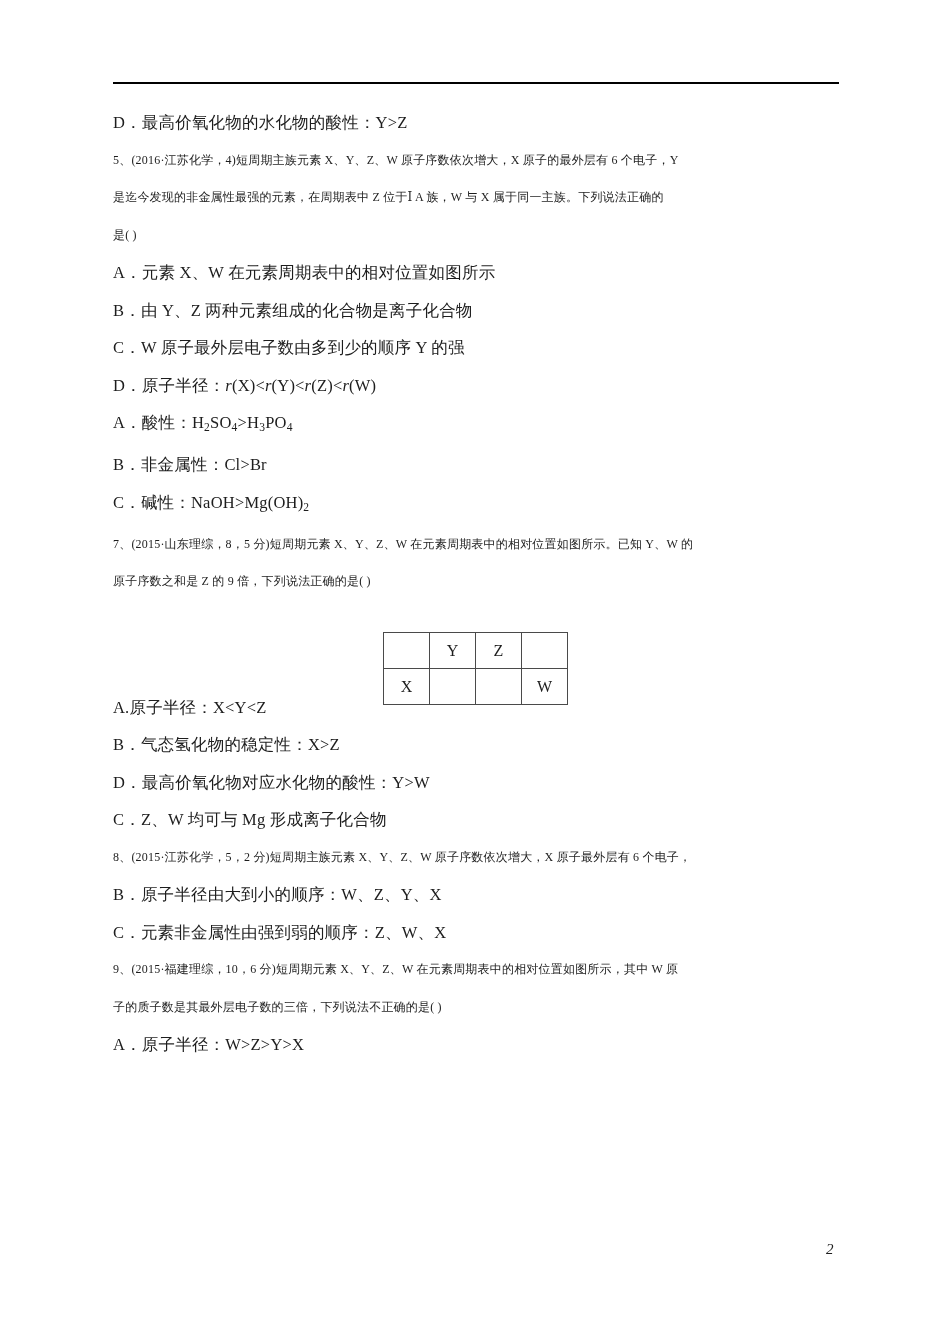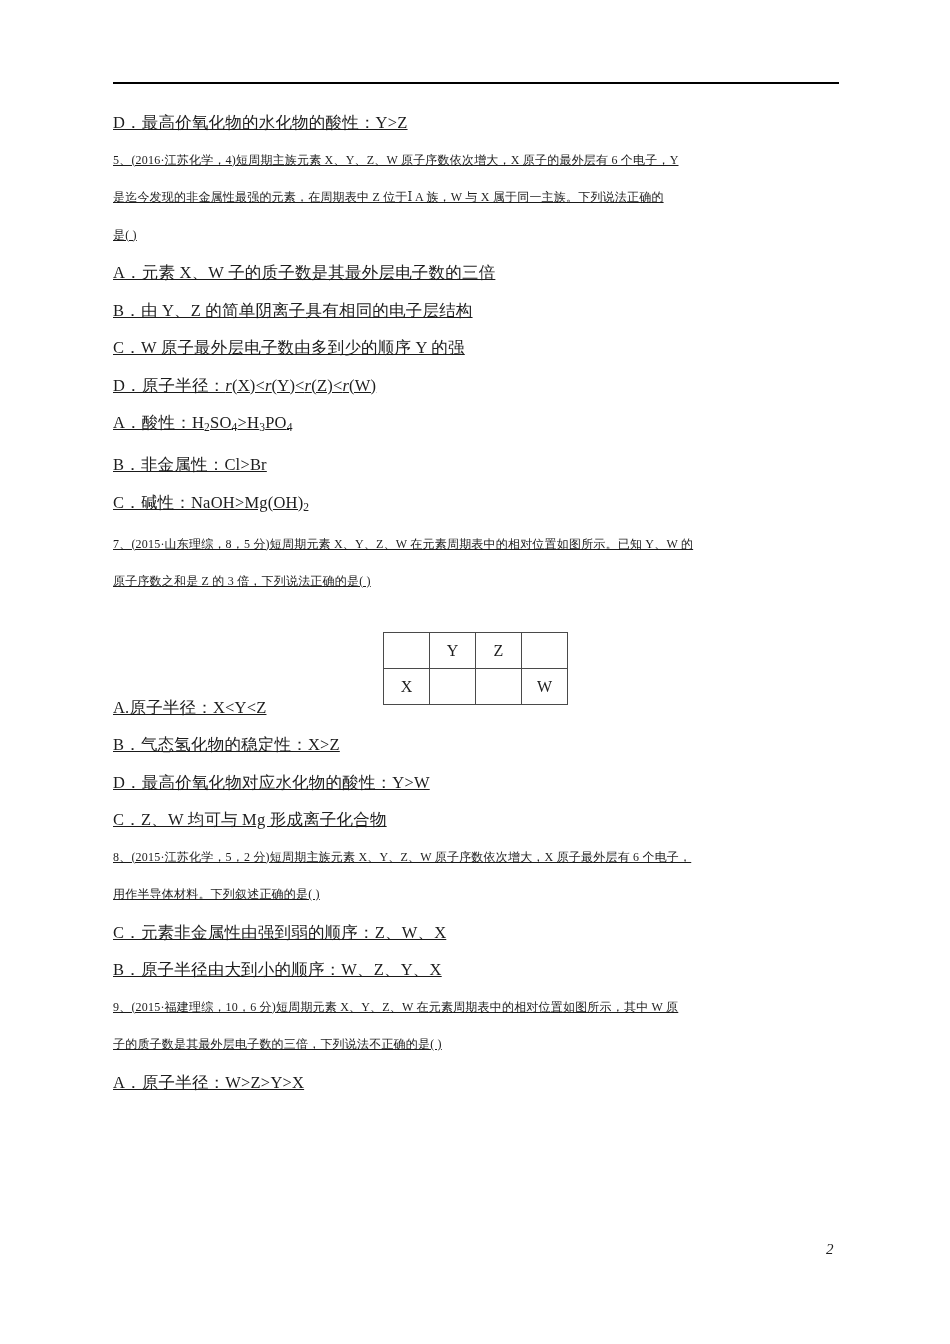--- a/index.html
+++ b/index.html
@@ -24,21 +24,20 @@
     top: 82px;
     width: 726px;
     height: 0;
     border-top: 2px solid #000;
   }
   .content {
     position: absolute;
     left: 113px;
     top: 104px;
     width: 740px;
-    text-decoration: underline;
   }
   .line {
     font-size: 16.5px;
     line-height: 37.5px;
     letter-spacing: 0.2px;
     white-space: nowrap;
     color: #1d1d1d;
   }
   .qline {
     font-size: 12px;
@@ -94,41 +93,40 @@
 
   <div class="header-rule"></div>
 
   <div class="content">
 
     <div class="line opt">D．最高价氧化物的水化物的酸性：Y&gt;Z</div>
 
     <div class="line qline">5、(2016·江苏化学，4)短周期主族元素 X、Y、Z、W 原子序数依次增大，X 原子的最外层有 6 个电子，Y</div>
     <div class="line qline">是迄今发现的非金属性最强的元素，在周期表中 Z 位于Ⅰ A 族，W 与 X 属于同一主族。下列说法正确的</div>
     <div class="line qline">是(    )</div>
-    <div class="line opt">A．元素 X、W 子的质子数是其最外层电子数的三倍</div>
-    <div class="line opt">B．由 Y、Z 的简单阴离子具有相同的电子层结构</div>
+    <div class="line opt">A．元素 X、W 在元素周期表中的相对位置如图所示</div>
+    <div class="line opt">B．由 Y、Z 两种元素组成的化合物是离子化合物</div>
     <div class="line opt">C．W 原子最外层电子数由多到少的顺序 Y 的强</div>
     <div class="line opt">D．原子半径：<span class="ital">r</span>(X)&lt;<span class="ital">r</span>(Y)&lt;<span class="ital">r</span>(Z)&lt;<span class="ital">r</span>(W)</div>
 
     <div class="line opt">A．酸性：H<sub>2</sub>SO<sub>4</sub>&gt;H<sub>3</sub>PO<sub>4</sub></div>
     <div class="line opt">B．非金属性：Cl&gt;Br</div>
     <div class="line opt">C．碱性：NaOH&gt;Mg(OH)<sub>2</sub></div>
 
     <div class="line qline">7、(2015·山东理综，8，5 分)短周期元素 X、Y、Z、W 在元素周期表中的相对位置如图所示。已知 Y、W 的</div>
-    <div class="line qline">原子序数之和是 Z 的 3 倍，下列说法正确的是(    )</div>
+    <div class="line qline">原子序数之和是 Z 的 9 倍，下列说法正确的是(    )</div>
     <div class="spacer-table"></div>
     <div class="line opt">A.原子半径：X&lt;Y&lt;Z</div>
     <div class="line opt">B．气态氢化物的稳定性：X&gt;Z</div>
     <div class="line opt">D．最高价氧化物对应水化物的酸性：Y&gt;W</div>
     <div class="line opt">C．Z、W 均可与 Mg 形成离子化合物</div>
 
     <div class="line qline">8、(2015·江苏化学，5，2 分)短周期主族元素 X、Y、Z、W 原子序数依次增大，X 原子最外层有 6 个电子，</div>
-    <div class="line qline">用作半导体材料。下列叙述正确的是(    )</div>
+    <div class="line opt">B．原子半径由大到小的顺序：W、Z、Y、X</div>
     <div class="line opt">C．元素非金属性由强到弱的顺序：Z、W、X</div>
-    <div class="line opt">B．原子半径由大到小的顺序：W、Z、Y、X</div>
 
     <div class="line qline">9、(2015·福建理综，10，6 分)短周期元素 X、Y、Z、W 在元素周期表中的相对位置如图所示，其中 W 原</div>
     <div class="line qline">子的质子数是其最外层电子数的三倍，下列说法不正确的是(    )</div>
     <div class="line opt">A．原子半径：W&gt;Z&gt;Y&gt;X</div>
 
   </div>
 
   <div class="tblwrap">
     <table class="ptable">
       <tbody>

